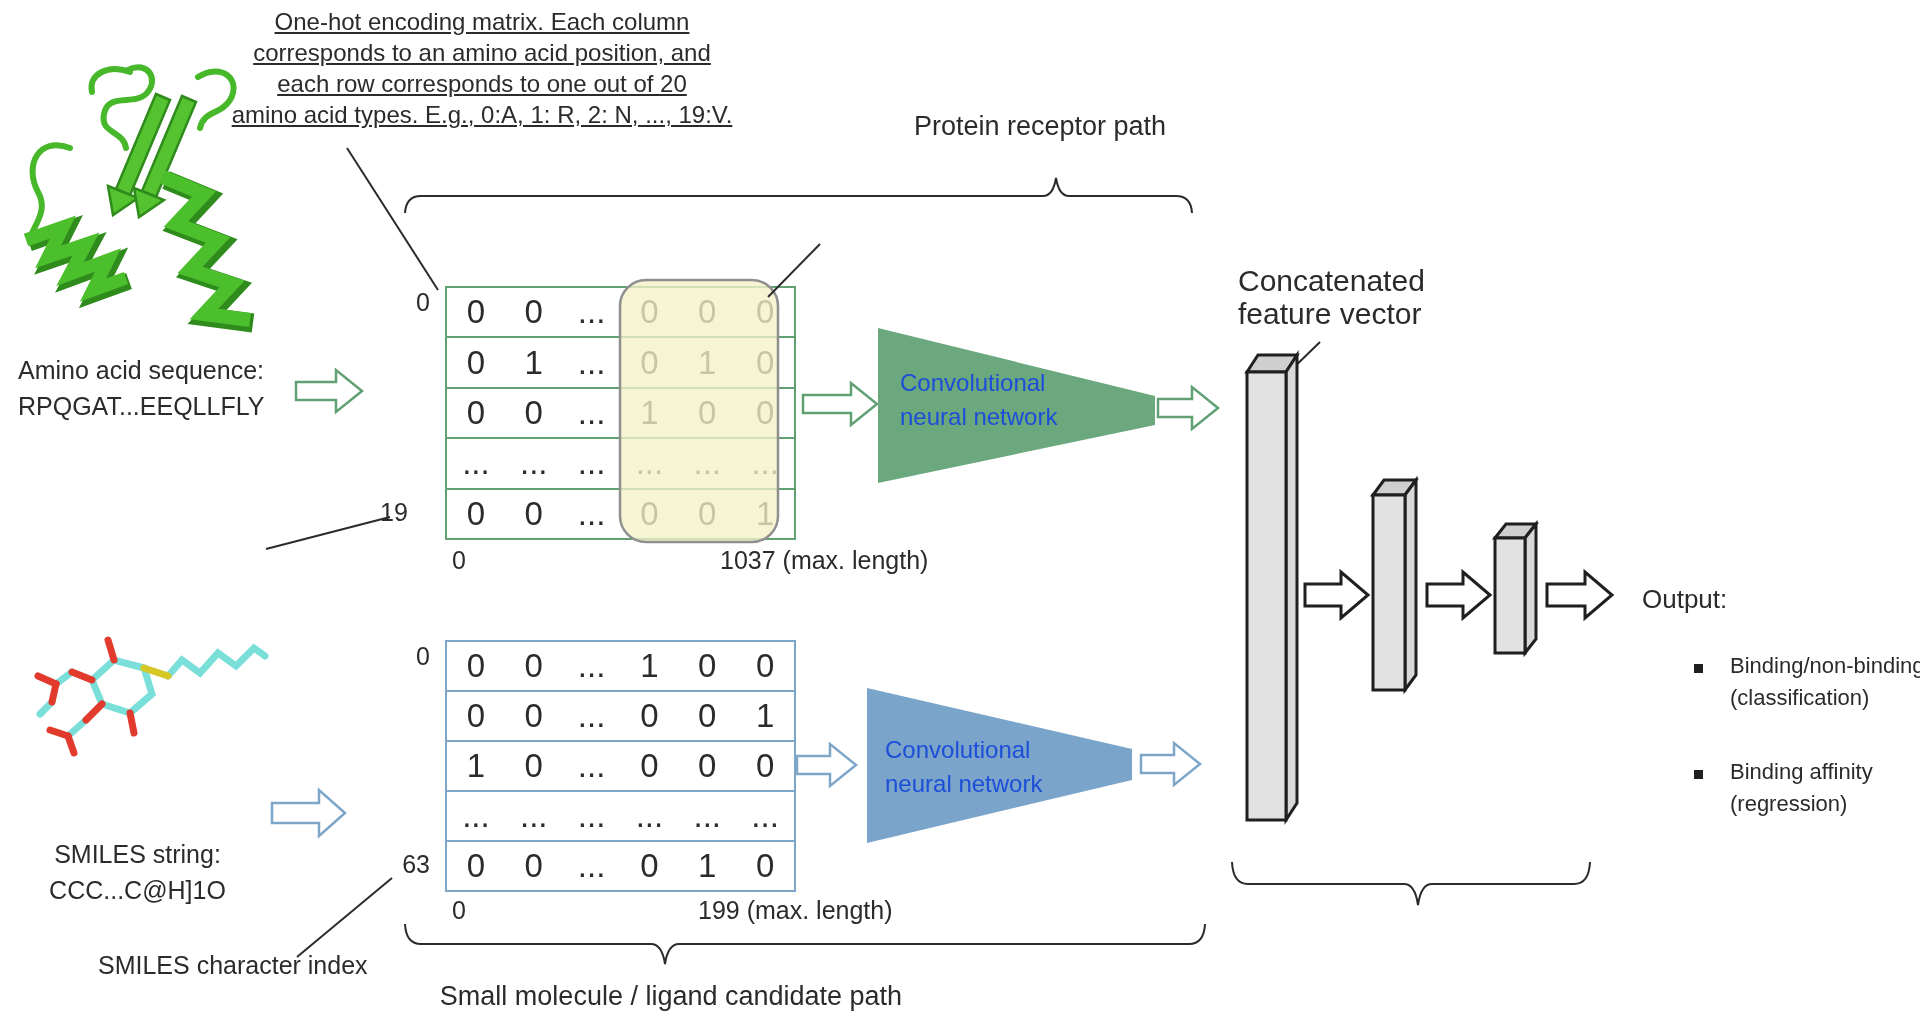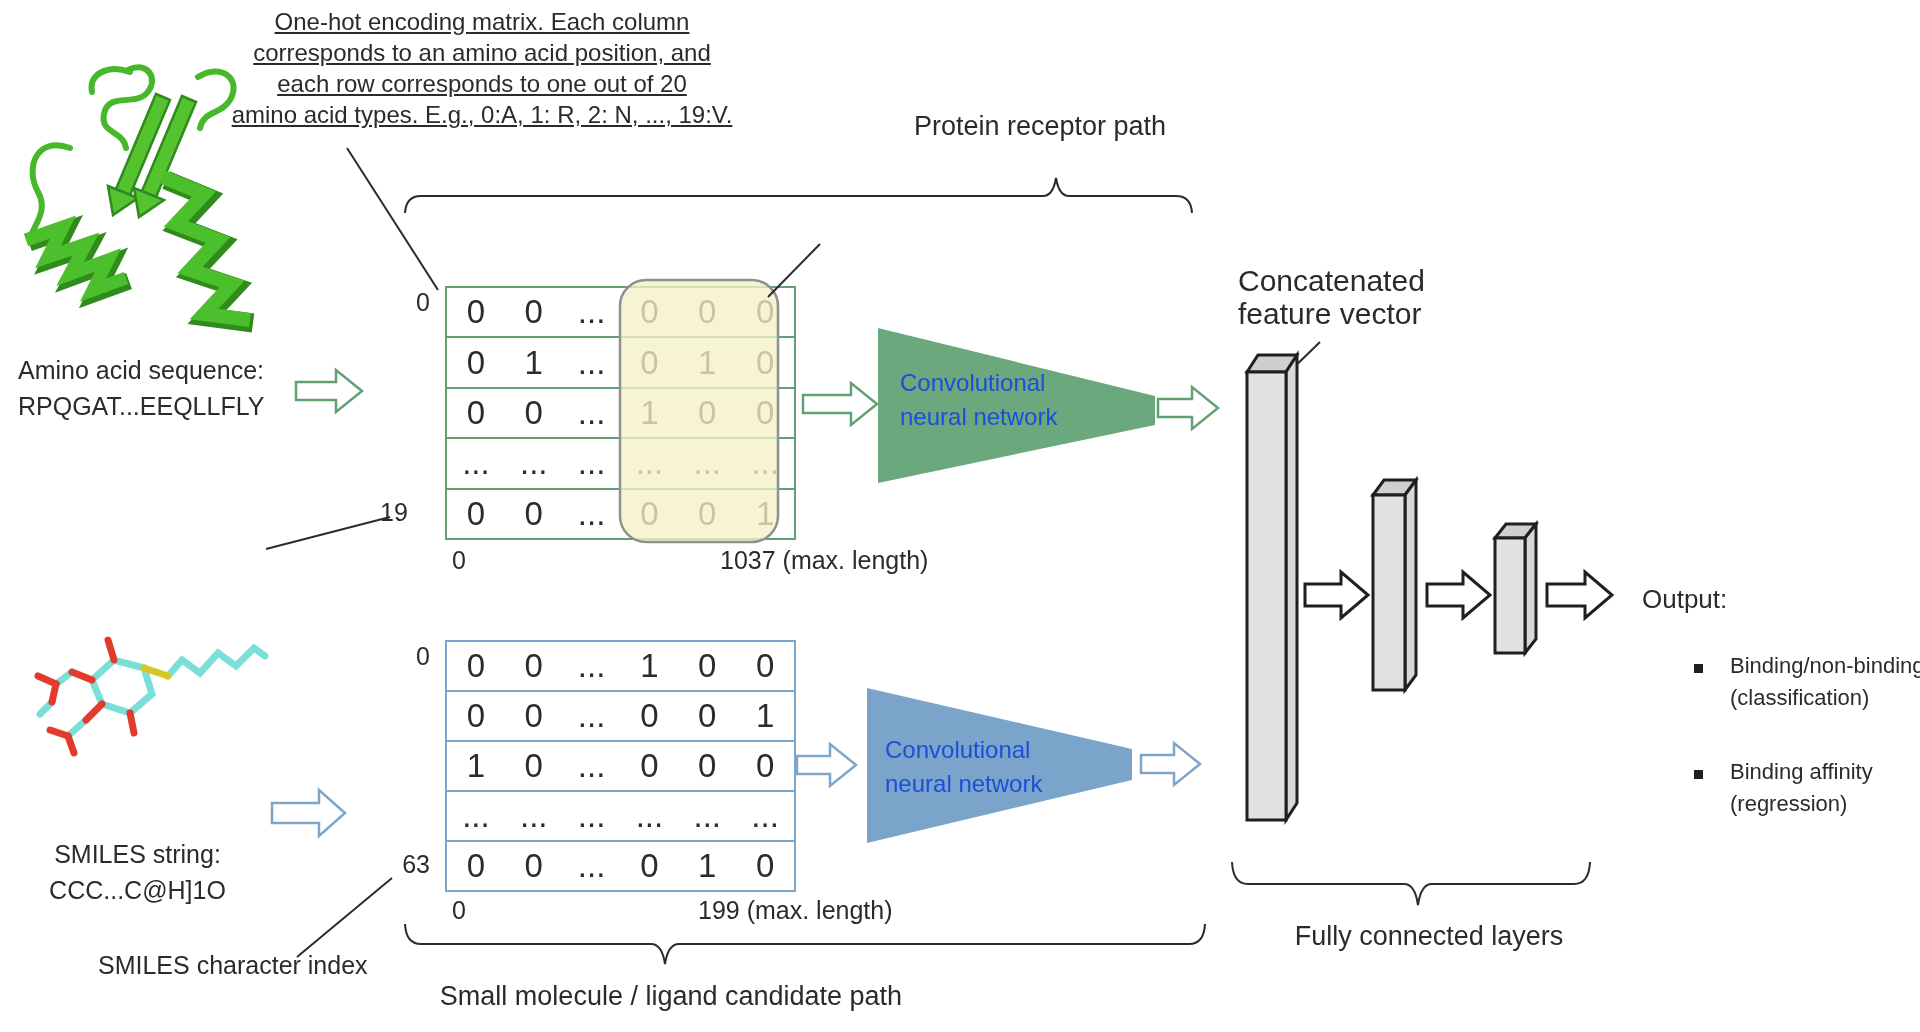--- a/index.html
+++ b/index.html
@@ -246,16 +246,15 @@
 neural network</div>
 
   <div class="lbl out-head" style="left:1642px;top:584px;">Output:</div>
   <div class="bullet" style="left:1694px;top:664px;"></div>
   <div class="lbl out-item pre" style="left:1730px;top:650px;">Binding/non-binding
 (classification)</div>
   <div class="bullet" style="left:1694px;top:770px;"></div>
   <div class="lbl out-item pre" style="left:1730px;top:756px;">Binding affinity
 (regression)</div>
 
-  <div class="lbl title" style="left:1264px;top:920px;width:330px;">Fully connected layers</div>
   <div class="lbl title" style="left:431px;top:980px;width:480px;">Small molecule / ligand candidate path</div>
 
 </div>
 
 </body></html>

